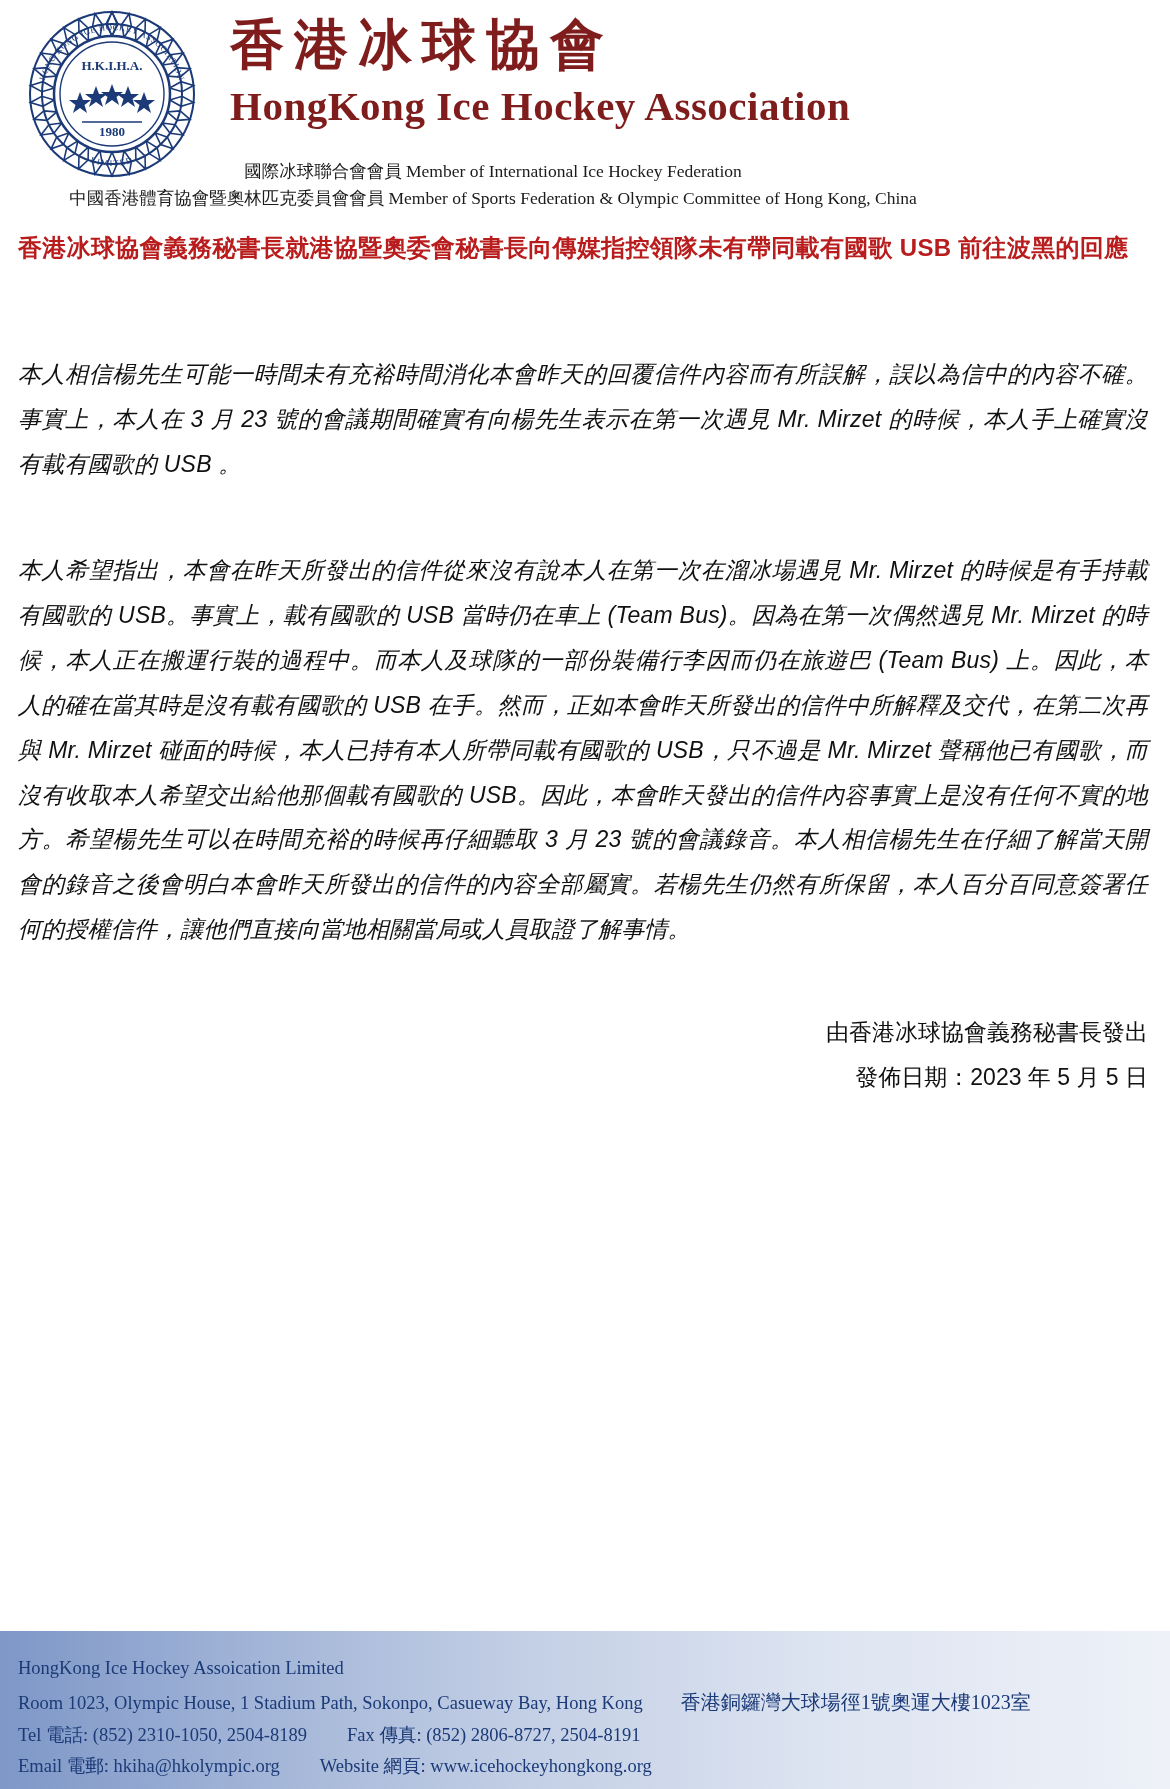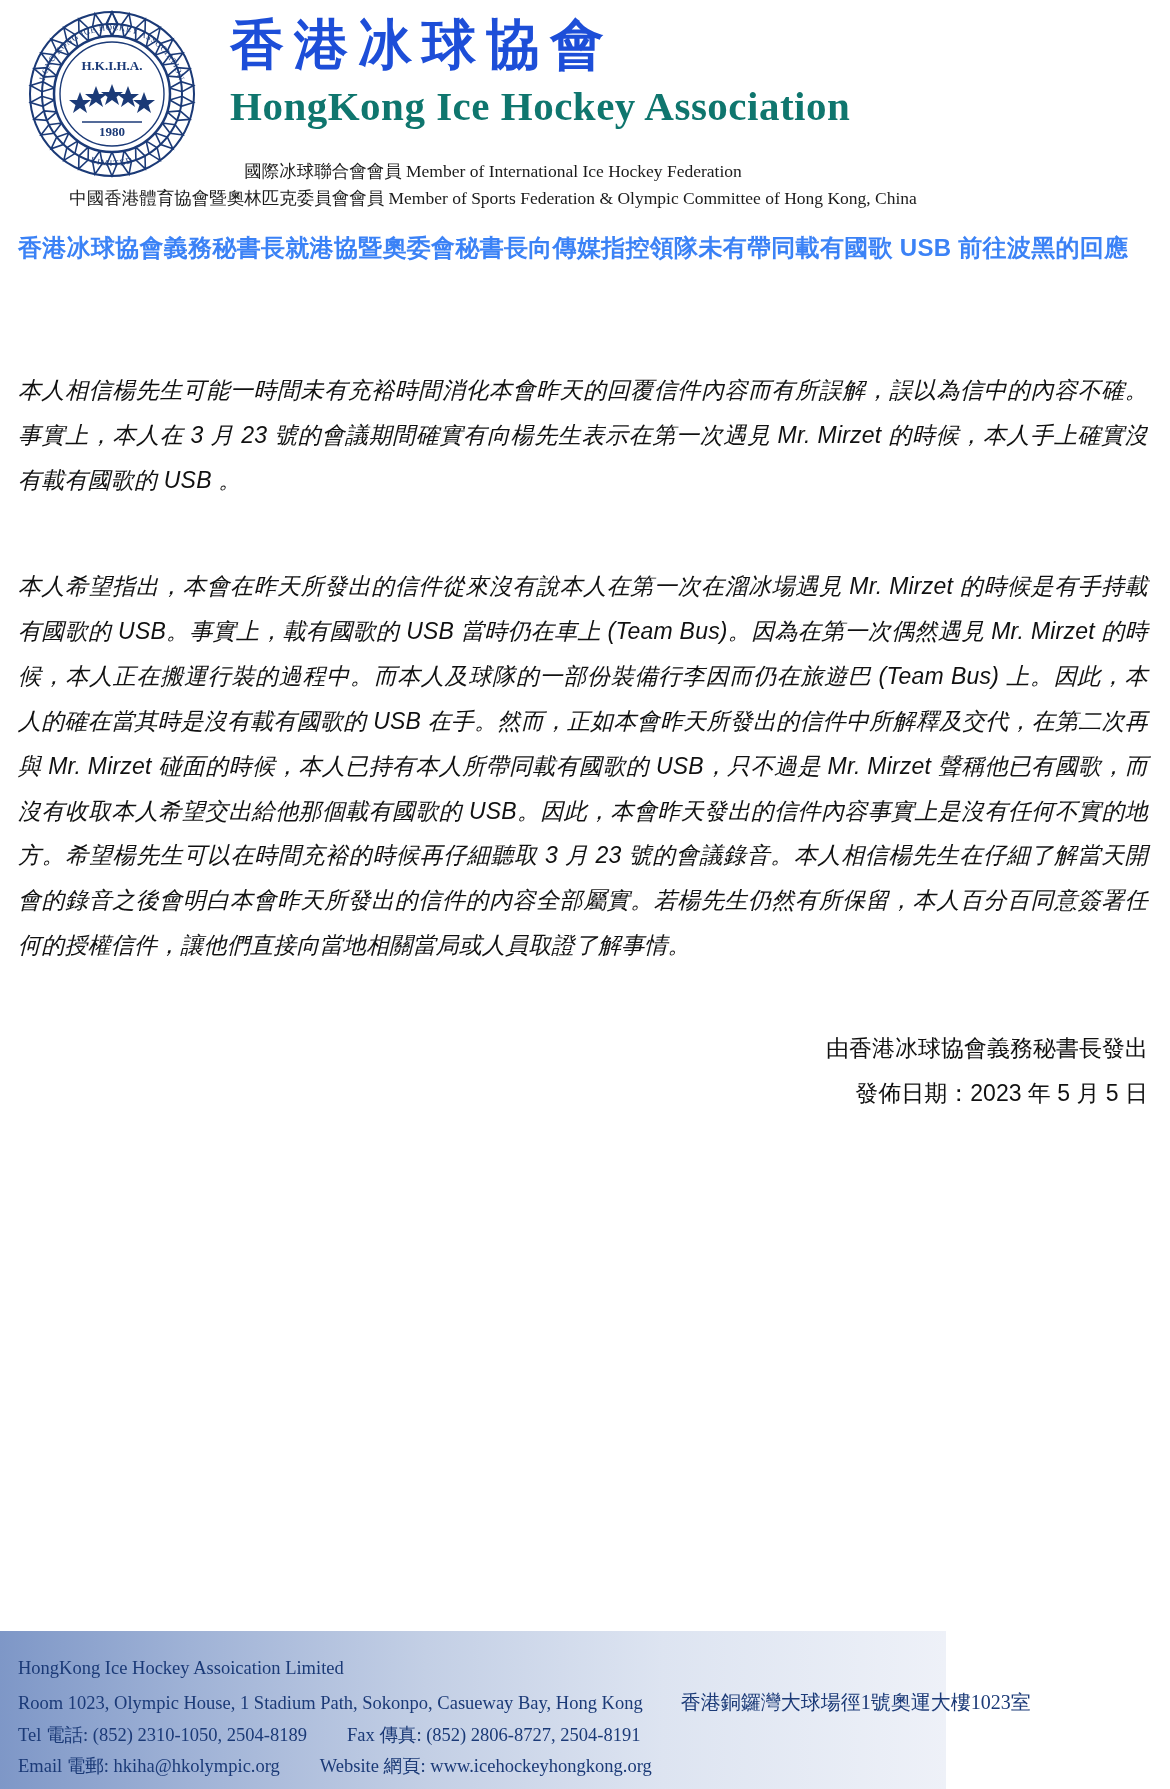--- a/index.html
+++ b/index.html
@@ -38,30 +38,30 @@
   .header-text {
     position: absolute;
     left: 230px;
     top: 14px;
     right: 10px;
   }
   .cn-title {
     font-family: "Liberation Serif", serif;
     font-size: 54px;
     font-weight: bold;
-    color: #1d4ed8;
+    color: #7f1d1d;
     letter-spacing: 10px;
     line-height: 1.15;
     white-space: nowrap;
   }
   .en-title {
     font-family: "Liberation Serif", serif;
     font-size: 41px;
     font-weight: bold;
-    color: #0f766e;
+    color: #7f1d1d;
     letter-spacing: 0.5px;
     margin-top: 6px;
     white-space: nowrap;
   }
   .sub-lines {
     position: absolute;
     top: 158px;
     left: 0;
     width: 986px;
     text-align: center;
@@ -72,24 +72,24 @@
   }
   .sub-lines .l2 { font-size: 17.5px; }
 
   
   .content {
     padding: 4px 22px 0 18px;
   }
   .doc-title {
     font-size: 24px;
     font-weight: bold;
-    color: #3b82f6;
+    color: #b91c1c;
     line-height: 1.62;
     letter-spacing: 0.3px;
-    margin-bottom: 26px;
+    margin-bottom: 10px;
   }
   .gap-lg { height: 74px; }
   .gap-md { height: 62px; }
   .gap-sm { height: 58px; }
   .para {
     font-size: 23px;
     color: #111;
     line-height: 1.95;
     text-align: justify;
     text-justify: inter-ideograph;
@@ -101,21 +101,21 @@
     color: #111;
     line-height: 1.95;
     text-align: right;
   }
 
   
   .footer {
     position: absolute;
     left: 0;
     bottom: 0;
-    width: 946px;
+    width: 1170px;
     height: 158px;
     background: linear-gradient(to right, #7e97c7 0%, #9fb2d6 20%, #c3cfe5 45%, #dde4f1 70%, #eef1f8 100%);
     box-sizing: border-box;
     padding: 22px 0 0 18px;
   }
   .footer-line {
     font-family: "Liberation Serif", serif;
     font-size: 18.5px;
     color: #1b3a77;
     line-height: 1.72;

